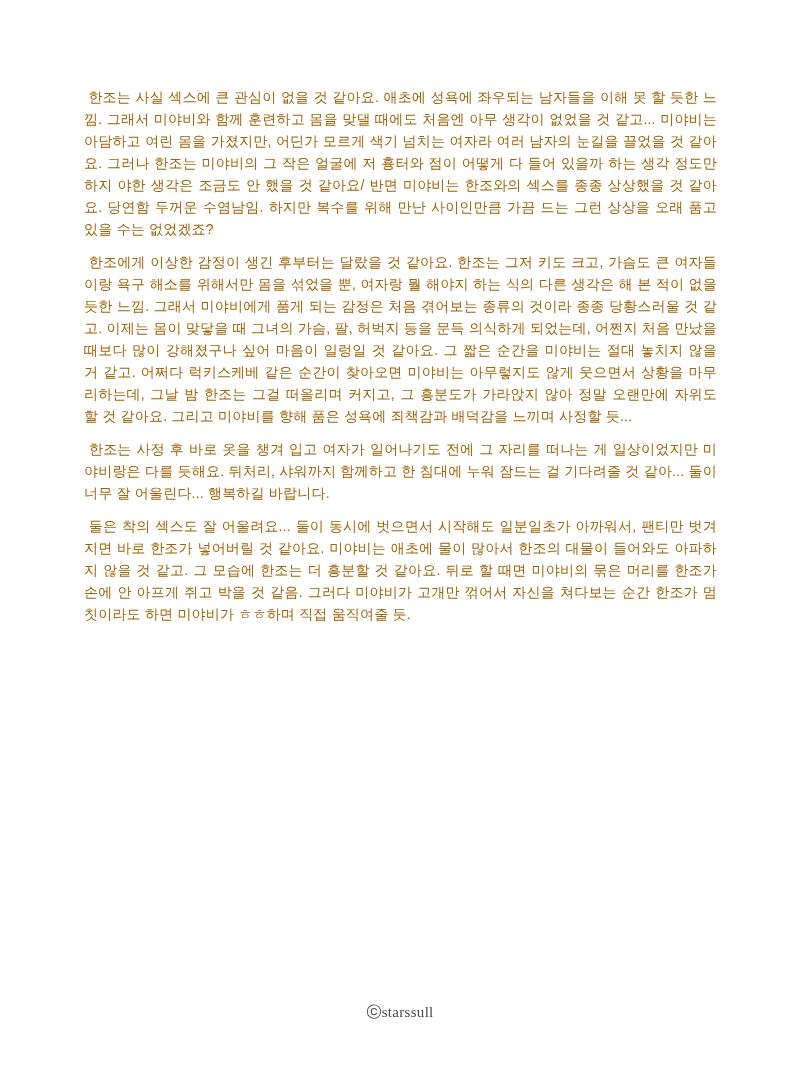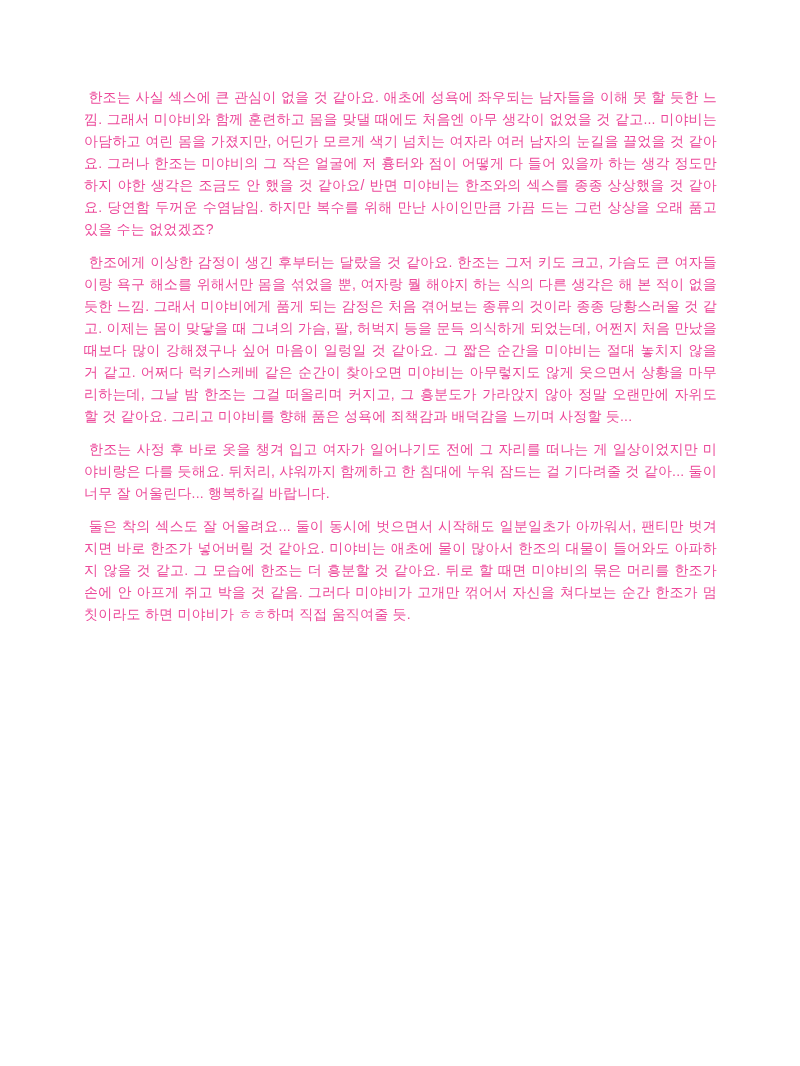--- a/index.html
+++ b/index.html
@@ -15,21 +15,21 @@
     overflow: hidden;
     font-family: "Liberation Sans", sans-serif;
   }
   .content {
     position: absolute;
     left: 84px;
     top: 86px;
     width: 633px;
     font-size: 14px;
     line-height: 22px;
-    color: #ec4899;
+    color: #a16207;
     text-align: justify;
     word-break: break-all;
     letter-spacing: 0.2px;
   }
   .content p {
     margin: 0 0 11px 0;
   }
   .credit {
     position: absolute;
     left: 0;
@@ -45,13 +45,14 @@
 </head>
 <body>
 
 <div class="page">
   <div class="content">
     <p>&nbsp;한조는 사실 섹스에 큰 관심이 없을 것 같아요. 애초에 성욕에 좌우되는 남자들을 이해 못 할 듯한 느낌. 그래서 미야비와 함께 훈련하고 몸을 맞댈 때에도 처음엔 아무 생각이 없었을 것 같고... 미야비는 아담하고 여린 몸을 가졌지만, 어딘가 모르게 색기 넘치는 여자라 여러 남자의 눈길을 끌었을 것 같아요. 그러나 한조는 미야비의 그 작은 얼굴에 저 흉터와 점이 어떻게 다 들어 있을까 하는 생각 정도만 하지 야한 생각은 조금도 안 했을 것 같아요/ 반면 미야비는 한조와의 섹스를 종종 상상했을 것 같아요. 당연함 두꺼운 수염남임. 하지만 복수를 위해 만난 사이인만큼 가끔 드는 그런 상상을 오래 품고 있을 수는 없었겠죠?</p>
     <p>&nbsp;한조에게 이상한 감정이 생긴 후부터는 달랐을 것 같아요. 한조는 그저 키도 크고, 가슴도 큰 여자들이랑 욕구 해소를 위해서만 몸을 섞었을 뿐, 여자랑 뭘 해야지 하는 식의 다른 생각은 해 본 적이 없을 듯한 느낌. 그래서 미야비에게 품게 되는 감정은 처음 겪어보는 종류의 것이라 종종 당황스러울 것 같고. 이제는 몸이 맞닿을 때 그녀의 가슴, 팔, 허벅지 등을 문득 의식하게 되었는데, 어쩐지 처음 만났을 때보다 많이 강해졌구나 싶어 마음이 일렁일 것 같아요. 그 짧은 순간을 미야비는 절대 놓치지 않을 거 같고. 어쩌다 럭키스케베 같은 순간이 찾아오면 미야비는 아무렇지도 않게 웃으면서 상황을 마무리하는데, 그날 밤 한조는 그걸 떠올리며 커지고, 그 흥분도가 가라앉지 않아 정말 오랜만에 자위도 할 것 같아요. 그리고 미야비를 향해 품은 성욕에 죄책감과 배덕감을 느끼며 사정할 듯...</p>
     <p>&nbsp;한조는 사정 후 바로 옷을 챙겨 입고 여자가 일어나기도 전에 그 자리를 떠나는 게 일상이었지만 미야비랑은 다를 듯해요. 뒤처리, 샤워까지 함께하고 한 침대에 누워 잠드는 걸 기다려줄 것 같아... 둘이 너무 잘 어울린다... 행복하길 바랍니다.</p>
     <p>&nbsp;둘은 착의 섹스도 잘 어울려요... 둘이 동시에 벗으면서 시작해도 일분일초가 아까워서, 팬티만 벗겨지면 바로 한조가 넣어버릴 것 같아요. 미야비는 애초에 물이 많아서 한조의 대물이 들어와도 아파하지 않을 것 같고. 그 모습에 한조는 더 흥분할 것 같아요. 뒤로 할 때면 미야비의 묶은 머리를 한조가 손에 안 아프게 쥐고 박을 것 같음. 그러다 미야비가 고개만 꺾어서 자신을 쳐다보는 순간 한조가 멈칫이라도 하면 미야비가 ㅎㅎ하며 직접 움직여줄 듯.</p>
   </div>
+  <div class="credit">ⓒstarssull</div>
 </div>
 
 </body></html>

